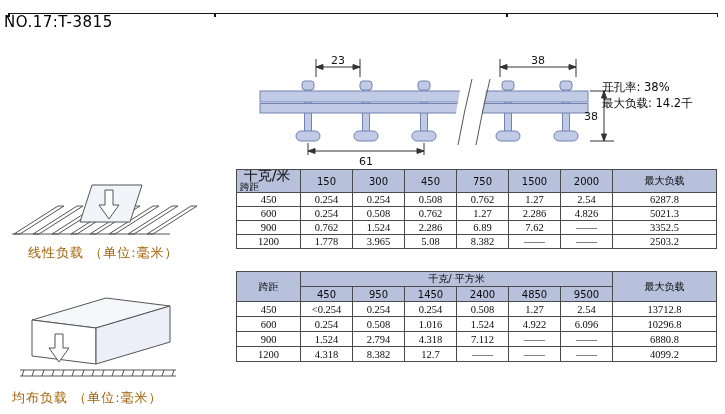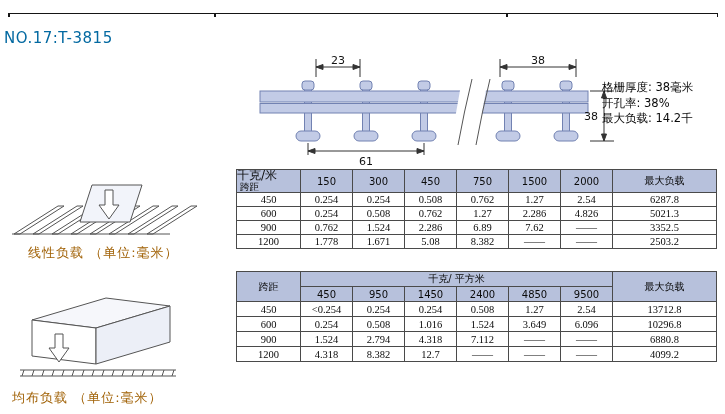--- a/index.html
+++ b/index.html
@@ -4,38 +4,38 @@
 <style>
   * { margin:0; padding:0; box-sizing:border-box; }
   html,body { width:725px; height:414px; }
   body { position:relative; background:#ffffff; color:#111;
          font-family:"DejaVu Sans", sans-serif; overflow:hidden; }
   .abs { position:absolute; }
 
   .top-rule { left:8px; top:13px; width:710px; height:5px; border-top:1.5px solid #151515; }
   .tick { position:absolute; top:-1px; width:1.5px; height:4px; background:#151515; }
 
-  .page-title { left:4px; top:29px; font-size:15px; letter-spacing:0.5px; color:#0369a1; }
+  .page-title { left:4px; top:13px; font-size:15px; letter-spacing:0.5px; color:#000000; }
 
   .spec-block { left:602px; top:80px; width:122px; font-size:11.5px; line-height:15.5px; color:#0a0a0a; }
 
   .caption { font-size:13px; color:#a16207; letter-spacing:1px; }
 
   table { border-collapse:collapse; table-layout:fixed; background:#fff; }
   td { border:1px solid #4a4a4a; text-align:center; padding:0; overflow:hidden;
        font-family:"Liberation Serif", serif; font-size:10.5px; color:#0a0a0a; }
   tr.hd td { background:#b7c1dc; font-family:"DejaVu Sans", sans-serif; font-size:10px; }
   tr.dr { height:14px; }
   .t2 tr.dr { height:15px; }
   .t1 tr.hd { height:22px; }
   .t2 tr.hd { height:15px; }
 
   td.corner { position:relative; background-image:linear-gradient(to bottom right,
       transparent 49.4%, #4a4a4a 49.4%, #4a4a4a 50.8%, transparent 50.8%); }
-  .c-top { display:block; text-align:left; padding:0 3px 0 0; font-size:12px; line-height:11px; }
+  .c-top { display:block; text-align:center; padding:0 3px 0 0; font-size:14px; line-height:11px; }
   .c-bot { display:block; text-align:left;  padding:0 0 0 3px; font-size:9.5px; line-height:11px; }
 
   svg text { font-family:"DejaVu Sans", sans-serif; font-size:11px; fill:#111; }
 </style>
 </head>
 <body>
 
 <div class="abs top-rule">
   <i class="tick" style="left:0"></i>
   <i class="tick" style="left:206px"></i>
@@ -99,21 +99,20 @@
     <polygon points="356,36 353.5,43 358.5,43"></polygon>
       <polygon points="356,86 353.5,79 358.5,79"></polygon>
   </g>
   <text x="90" y="9" text-anchor="middle">23</text>
   <text x="290" y="9" text-anchor="middle">38</text>
   <text x="118" y="110" text-anchor="middle">61</text>
   <text x="350" y="65" text-anchor="end">38</text>
 </svg>
 
 <div class="abs spec-block">
-  <div>格栅厚度: 38毫米</div>
   <div>开孔率: 38%</div>
   <div>最大负载: 14.2千</div>
 </div>
 
 <svg class="abs" style="left:8px; top:182px" width="205" height="58" viewBox="0 0 205 58">
   <g stroke="#555" stroke-width="1" fill="none">
     <polygon points="6,52 50,24 56,24 12,52"></polygon>
       <polygon points="25,52 69,24 75,24 31,52"></polygon>
     <polygon points="44,52 88,24 94,24 50,52"></polygon>
       <polygon points="63,52 107,24 113,24 69,52"></polygon>
@@ -178,21 +177,21 @@
     <td>1.524</td>
     <td>2.286</td>
     <td>6.89</td>
     <td>7.62</td>
     <td>——</td>
     <td>3352.5</td>
   </tr>
   <tr class="dr">
     <td>1200</td>
     <td>1.778</td>
-    <td>1.671</td>
+    <td>3.965</td>
     <td>5.08</td>
     <td>8.382</td>
     <td>——</td>
     <td>——</td>
     <td>2503.2</td>
   </tr>
 </tbody>
   </table>
 
 <div class="abs caption" style="left:28px; top:244px">线性负载 （单位:毫米）</div>
@@ -243,21 +242,21 @@
     <td>1.27</td>
     <td>2.54</td>
     <td>13712.8</td>
   </tr>
   <tr class="dr">
     <td>600</td>
     <td>0.254</td>
     <td>0.508</td>
     <td>1.016</td>
     <td>1.524</td>
-    <td>3.649</td>
+    <td>4.922</td>
     <td>6.096</td>
     <td>10296.8</td>
   </tr>
   <tr class="dr">
     <td>900</td>
     <td>1.524</td>
     <td>2.794</td>
     <td>4.318</td>
     <td>7.112</td>
     <td>——</td>

